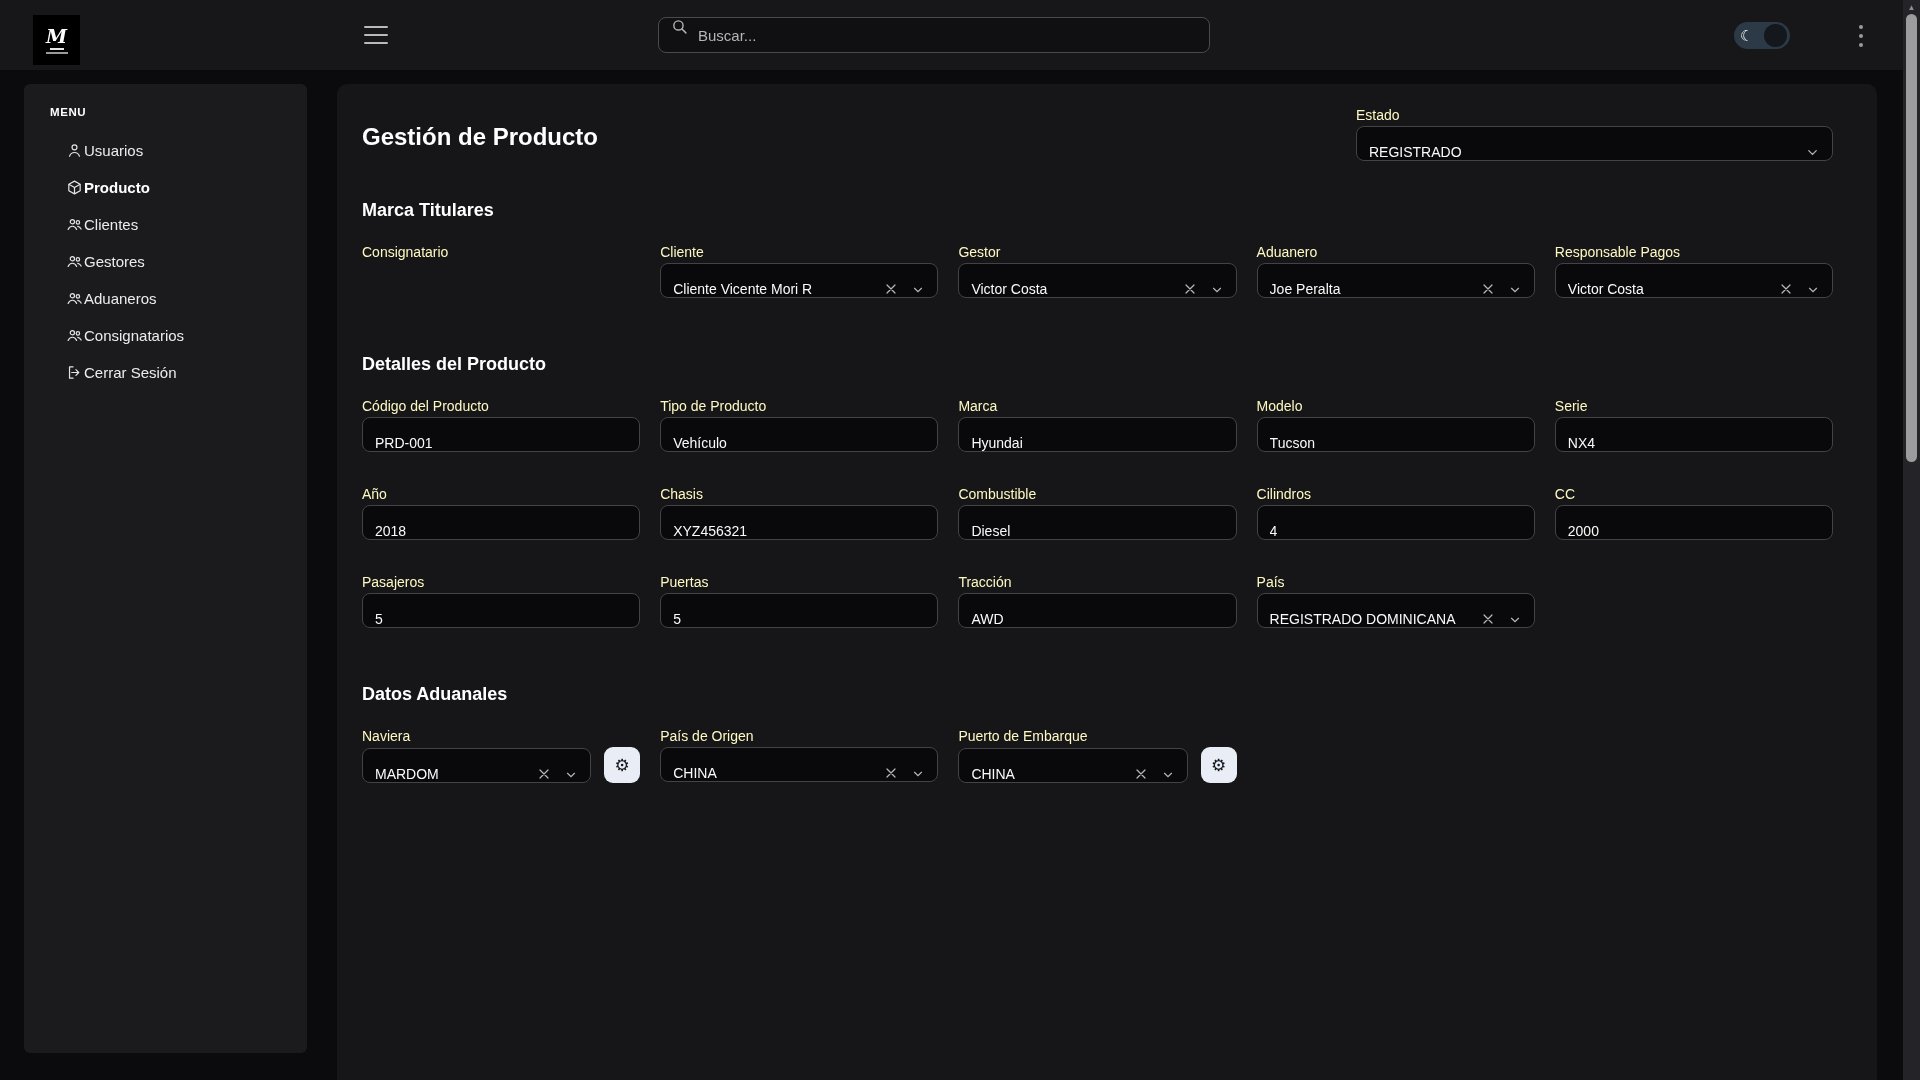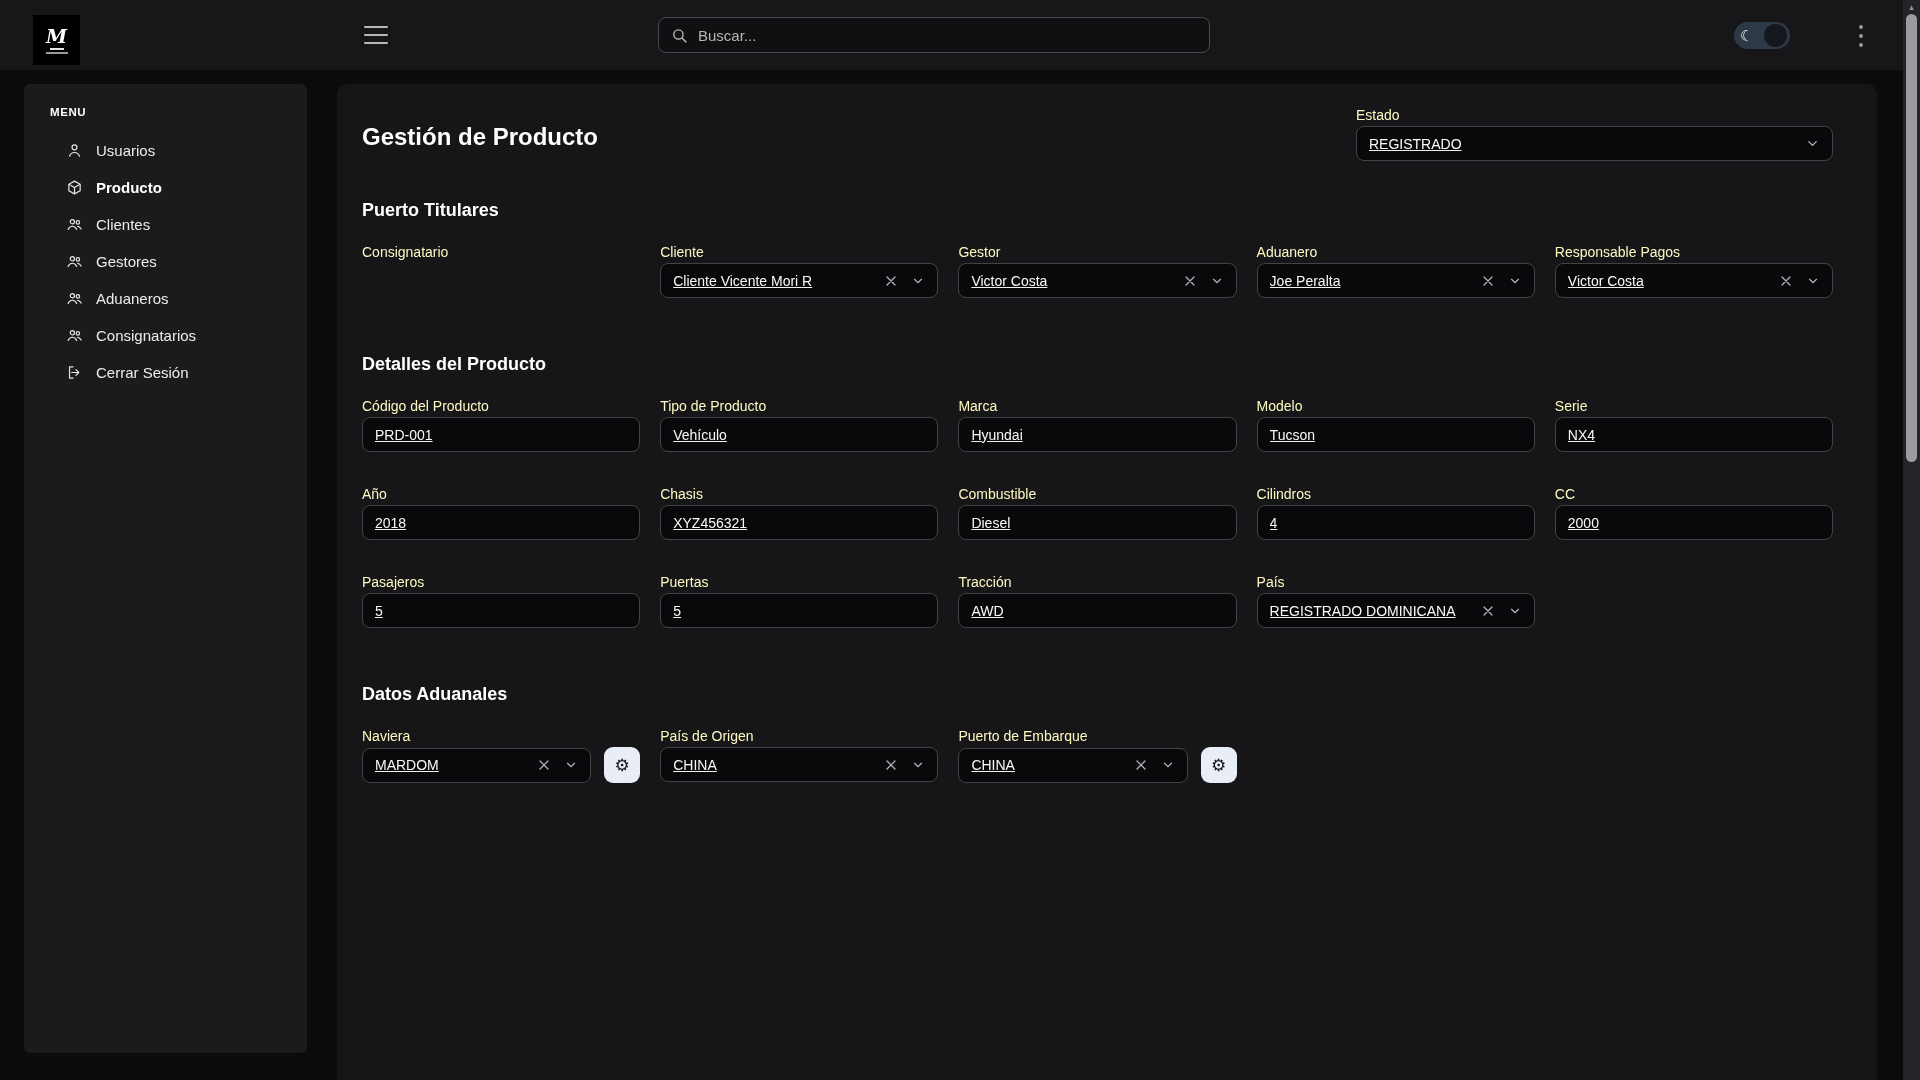--- a/index.html
+++ b/index.html
@@ -17,21 +17,21 @@
           display:flex; flex-direction:column; align-items:center; justify-content:center; gap:2px; }
   .logo-m { color:#fff; font-family:"DejaVu Serif", serif; font-style:italic; font-weight:bold;
             font-size:19px; line-height:1; }
   .logo-line1 { width:14px; height:2px; background:#e6e6e6; }
   .logo-line2 { width:22px; height:2px; background:#9a9a9a; }
   .hamburger { position:absolute; left:364px; top:26px; width:24px; height:18px; cursor:pointer;
                display:flex; flex-direction:column; justify-content:space-between; }
   .hamburger span { display:block; height:2px; width:100%; background:#b9b9b9; border-radius:1px; }
   .searchbox { position:absolute; left:658px; top:17px; width:552px; height:36px;
                background:#101013; border:1px solid #4a4a4e; border-radius:8px;
-               display:flex; align-items:center; padding:0 12px; gap:10px; }
+               display:flex; padding:0 12px; gap:10px; }
   .searchbox svg { flex:0 0 auto; }
   .searchbox input { background:transparent; border:none; outline:none; color:#e8e8e8;
                      font-size:15px; width:100%; font-family:"Liberation Sans", sans-serif; }
   .searchbox input::placeholder { color:#b5b5b8; }
   .theme-toggle { position:absolute; right:130px; top:22px; width:56px; height:27px;
                   background:#2c3947; border-radius:14px; display:flex; align-items:center;
                   padding:0 3px; cursor:pointer; }
   .moon-glyph { color:#f5f1e6; font-size:15px; line-height:1; margin-left:3px; }
   .toggle-knob { position:absolute; right:3px; top:2px; width:23px; height:23px; border-radius:50%;
                  background:#14171c; }
@@ -43,39 +43,39 @@
   .scrollbar { position:absolute; right:0; top:0; bottom:0; width:17px; background:#242428; }
   .scroll-up { position:absolute; top:3px; left:0; width:17px; text-align:center; color:#8d8d90;
                font-size:8px; line-height:10px; }
   .scroll-thumb { position:absolute; top:14px; left:3px; width:11px; height:448px;
                   background:#9c9c9e; border-radius:6px; }
   
   .sidebar { position:absolute; left:24px; top:84px; width:283px; height:969px;
              background:#1b1b1e; border-radius:6px; padding-top:22px; }
   .menu-label { padding-left:26px; font-size:11.5px; font-weight:bold; letter-spacing:0.6px;
                 color:#fff; margin-bottom:14px; }
-  .nav-item { display:flex; align-items:center; gap:13px; padding:10px 10px 10px 42px;
+  .nav-item { display:flex; align-items:center; gap:1px; padding:10px 10px 10px 42px;
               font-size:15px; color:#ececec; cursor:pointer; }
   .nav-item.active .nav-label { font-weight:bold; color:#fff;text-align:right; }
   .nav-icon { width:17px; height:17px; display:flex; align-items:center; color:#e4e4e4; }
   .nav-icon svg { width:17px; height:17px; }
   
   .main { position:absolute; left:337px; top:84px; width:1540px; height:1200px;
           background:#161618; border-radius:10px 10px 0 0; padding:0 44px 0 25px; }
   .page-title { font-size:24px; font-weight:bold; color:#fff; margin:38px 0 0 0; line-height:29px; }
   .estado { position:absolute; top:24px; right:44px; width:477px; }
   .form-section { margin-top:55px; }
   .form-section:first-of-type { margin-top:48px; }
   .section-title { font-size:18px; font-weight:bold; color:#fff; margin-bottom:24px; line-height:22px; }
   .fields { display:grid; grid-template-columns:repeat(5, 1fr); column-gap:20px; row-gap:35px; }
   .field-label { font-size:14px; line-height:15px; color:#fef9c3; margin-bottom:3px; }
   .field-row { display:flex; align-items:center; gap:13px; }
   .field-box { flex:1 1 auto; height:35px; background:#09090b; border:1px solid #434347;
-               border-radius:8px; display:flex; align-items:center; padding:0 12px; gap:12px;
-               cursor:pointer; min-width:0;text-decoration:underline; }
+               border-radius:8px; display:flex; align-items:flex-end; padding:0 12px; gap:12px;
+               cursor:pointer; min-width:0; }
   .field-value { flex:1 1 auto; font-size:14px; color:#fafafa; white-space:nowrap;
                  overflow:hidden; }
   .clear-wrap, .chev-wrap { flex:0 0 auto; color:#b5b8bd; display:flex; align-items:center; }
   .gear-btn { flex:0 0 auto; width:36px; height:36px; border:none; border-radius:9px;
               background:#e9eef6; display:flex; align-items:center; justify-content:center;
               cursor:pointer; }
   .gear-glyph { color:#15171b; font-size:17px; line-height:1; }
 </style>
 </head>
 <body>
@@ -194,21 +194,21 @@
       <span class="chev-wrap">
         <svg width="15" height="15" viewBox="0 0 24 24" fill="none" stroke="currentColor" stroke-width="2" stroke-linecap="round">
             <path d="M6 9l6 6 6-6"></path>
           </svg>
       </span>
     </div>
   </div>
   <h1 class="page-title">Gestión de Producto</h1>
   <div id="sections">
       <section class="form-section">
-    <h2 class="section-title">Puerto Titulares</h2>
+    <h2 class="section-title">Marca Titulares</h2>
     <div class="fields">
           <div class="field">
     <div class="field-label">Consignatario</div>
   </div>
           <div class="field">
     <div class="field-label">Cliente</div>
     <div class="field-row">
       <div class="field-box">
         <span class="field-value">Cliente Vicente Mori R</span>
         <span class="clear-wrap">

